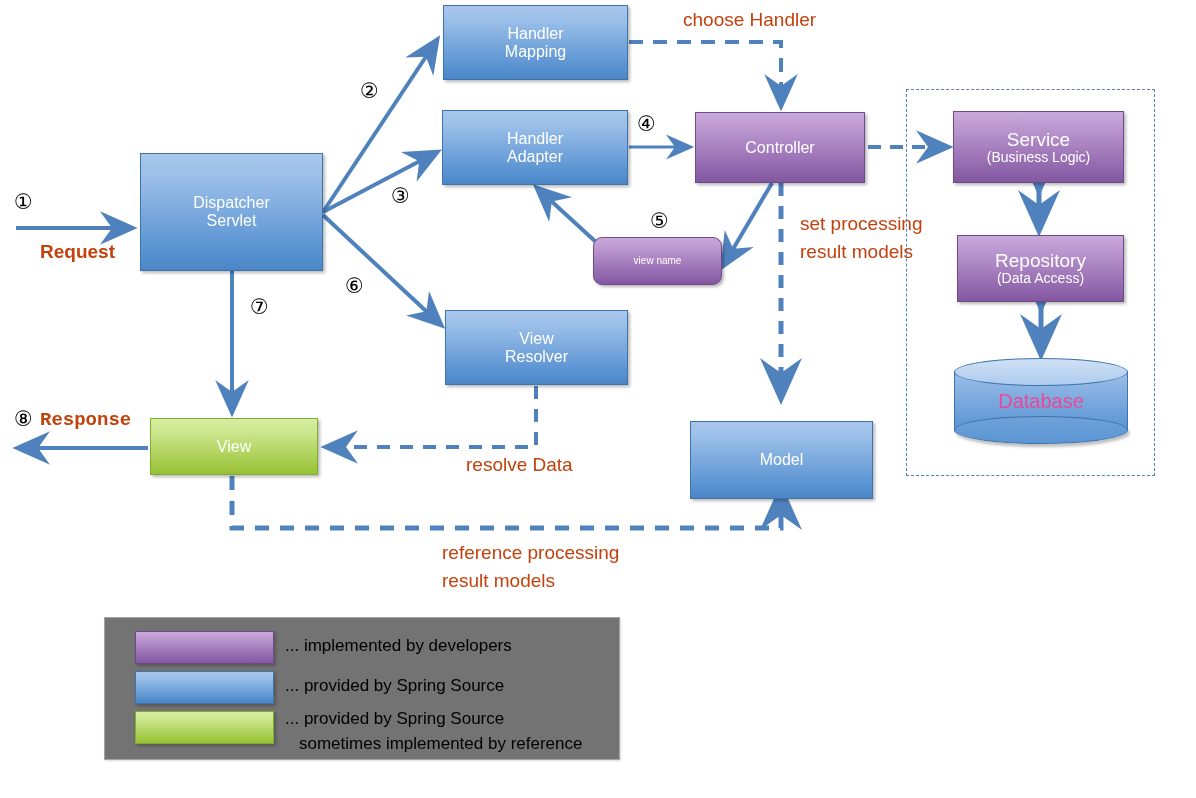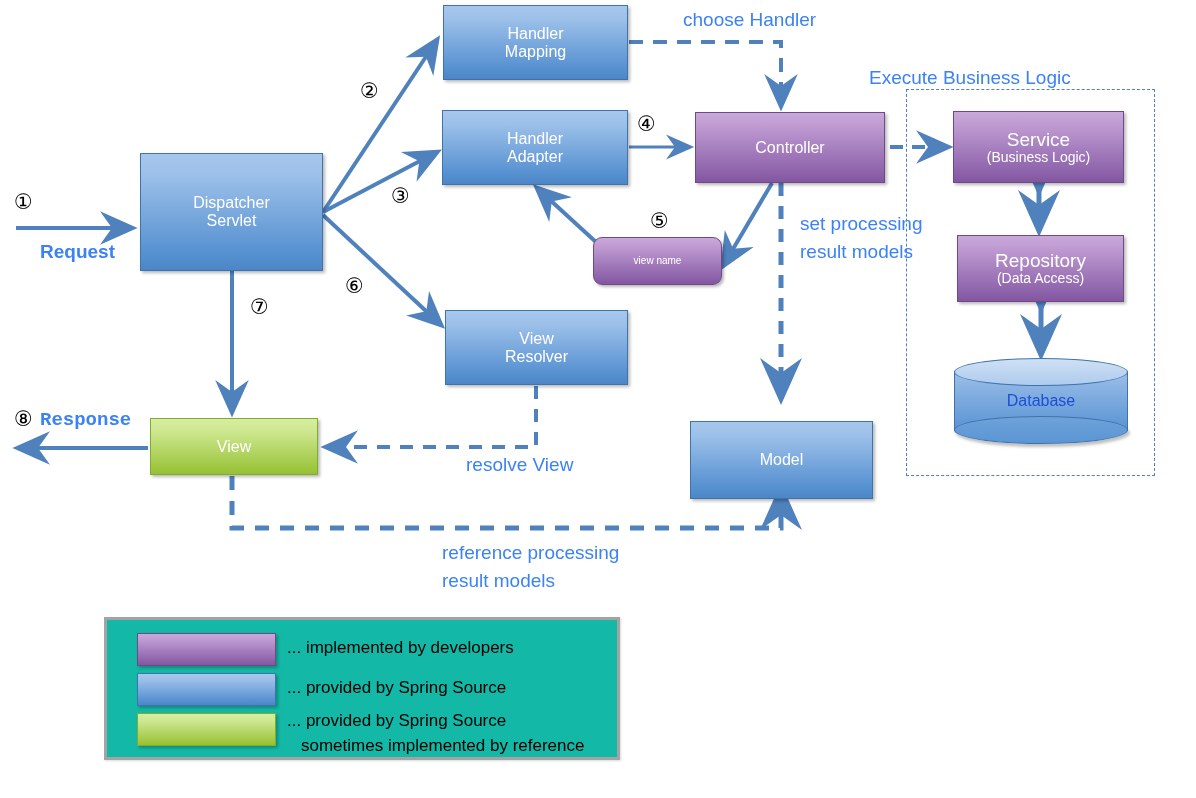--- a/index.html
+++ b/index.html
@@ -20,43 +20,43 @@
   .purple{background:linear-gradient(to bottom,#c9a8da 0%,#bf9bd2 18%,#8a5fa8 90%,#82579f 100%);
         border:1px solid #6f4a88;}
   .green{background:linear-gradient(to bottom,#d6eda0 0%,#cfe892 20%,#9ec63f 90%,#96c036 100%);
         border:1px solid #7fae2e;}
 
   .fs20{font-size:16px;}
   .fs19{font-size:19px;}
   .fs15{font-size:10px;}
   .fs14{font-size:14px;}
 
-  .lbl{position:absolute;color:#3b82f6;font-size:19px;white-space:nowrap;line-height:1.22;}
+  .lbl{position:absolute;color:#c2410c;font-size:19px;white-space:nowrap;line-height:1.22;}
   .lbl.b{font-weight:bold;}
   .circnum{position:absolute;font-size:21px;color:#000;line-height:1;}
 
   .dashbox{position:absolute;border:1px dashed #4f81bd;box-sizing:border-box;}
 
-  .legend{position:absolute;border:3px solid #a3a3a3;background:#14b8a6;box-sizing:border-box;
+  .legend{position:absolute;border:1px solid #a3a3a3;background:#737373;box-sizing:border-box;
           box-shadow:1px 1px 2px rgba(0,0,0,.15);}
   .swatch{position:absolute;box-shadow:2px 2px 3px rgba(0,0,0,.25);}
   .legtxt{position:absolute;font-size:17px;color:#000;line-height:1.35;white-space:nowrap;}
 
   
   .cyl{position:absolute;}
   .cyl .body{position:absolute;left:0;right:0;top:13px;bottom:13px;
        background:linear-gradient(to bottom,#9dc0e8 0%,#8cb4e3 25%,#5b95d4 95%);
        border-left:1px solid #3f74ab;border-right:1px solid #3f74ab;}
   .cyl .top{position:absolute;left:0;top:0;width:100%;height:28px;border-radius:50%;
        background:linear-gradient(to bottom,#cfe0f4,#aecbee);border:1px solid #3f74ab;box-sizing:border-box;}
   .cyl .bot{position:absolute;left:0;bottom:0;width:100%;height:28px;border-radius:50%;
        background:linear-gradient(to bottom,#6ea2d9,#5b95d4);border:1px solid #3f74ab;box-sizing:border-box;
        box-shadow:2px 3px 3px rgba(0,0,0,.25);}
   .cyl .cap{position:absolute;left:0;right:0;top:0;bottom:0;display:flex;align-items:center;
-       justify-content:center;color:#1d4ed8;font-size:16px;z-index:3;}
+       justify-content:center;color:#ec4899;font-size:20px;z-index:3;}
 </style>
 </head>
 <body>
 
 <div id="canvas">
 
   <svg id="wires" viewBox="0 0 1196 798">
     <defs>
       <marker id="ah" markerWidth="9" markerHeight="9" refX="7.2" refY="4.5" orient="auto">
         <path d="M0,0.6 L8.6,4.5 L0,8.4 L2.6,4.5 Z" fill="#4f81bd"></path>
@@ -139,21 +139,21 @@
   <div class="node blue fs20" style="left:443px;top:5px;width:185px;height:75px;">
     <span class="ln">Handler</span>
     <span class="ln">Mapping</span>
   </div>
 
   <div class="node blue fs20" style="left:442px;top:110px;width:186px;height:75px;">
     <span class="ln">Handler</span>
     <span class="ln">Adapter</span>
   </div>
 
-  <div class="node purple fs20" style="left:695px;top:112px;width:190px;height:71px;">
+  <div class="node purple fs20" style="left:695px;top:112px;width:170px;height:71px;">
     <span class="ln">Controller</span>
   </div>
 
   <div class="node purple fs15" style="left:593px;top:237px;width:129px;height:48px;border-radius:9px;">
     <span class="ln">view name</span>
   </div>
 
   <div class="node blue fs20" style="left:445px;top:310px;width:183px;height:75px;">
     <span class="ln">View</span>
     <span class="ln">Resolver</span>
@@ -194,26 +194,25 @@
   <div class="circnum" style="left:637px;top:113px;">④</div>
   <div class="circnum" style="left:650px;top:210px;">⑤</div>
   <div class="circnum" style="left:345px;top:275px;">⑥</div>
   <div class="circnum" style="left:250px;top:296px;">⑦</div>
   <div class="circnum" style="left:14px;top:408px;">⑧</div>
 
   <div class="lbl b" style="left:40px;top:409px;font-family:Liberation Mono, monospace;">Response</div>
 
   <div class="lbl" style="left:683px;top:8px;">choose Handler</div>
 
-  <div class="lbl" style="left:869px;top:66px;">Execute Business Logic</div>
 
   <div class="lbl" style="left:800px;top:212px;">set processing</div>
   <div class="lbl" style="left:800px;top:240px;">result models</div>
 
-  <div class="lbl" style="left:466px;top:453px;">resolve View</div>
+  <div class="lbl" style="left:466px;top:453px;">resolve Data</div>
 
   <div class="lbl" style="left:442px;top:541px;">reference processing</div>
   <div class="lbl" style="left:442px;top:569px;">result models</div>
 
   <div class="legend" style="left:104px;top:617px;width:516px;height:143px;">
 
     <div class="swatch purple" style="left:30px;top:13px;width:137px;height:31px;"></div>
     <div class="legtxt" style="left:180px;top:17px;">... implemented by developers</div>
 
     <div class="swatch blue" style="left:30px;top:53px;width:137px;height:31px;"></div>

